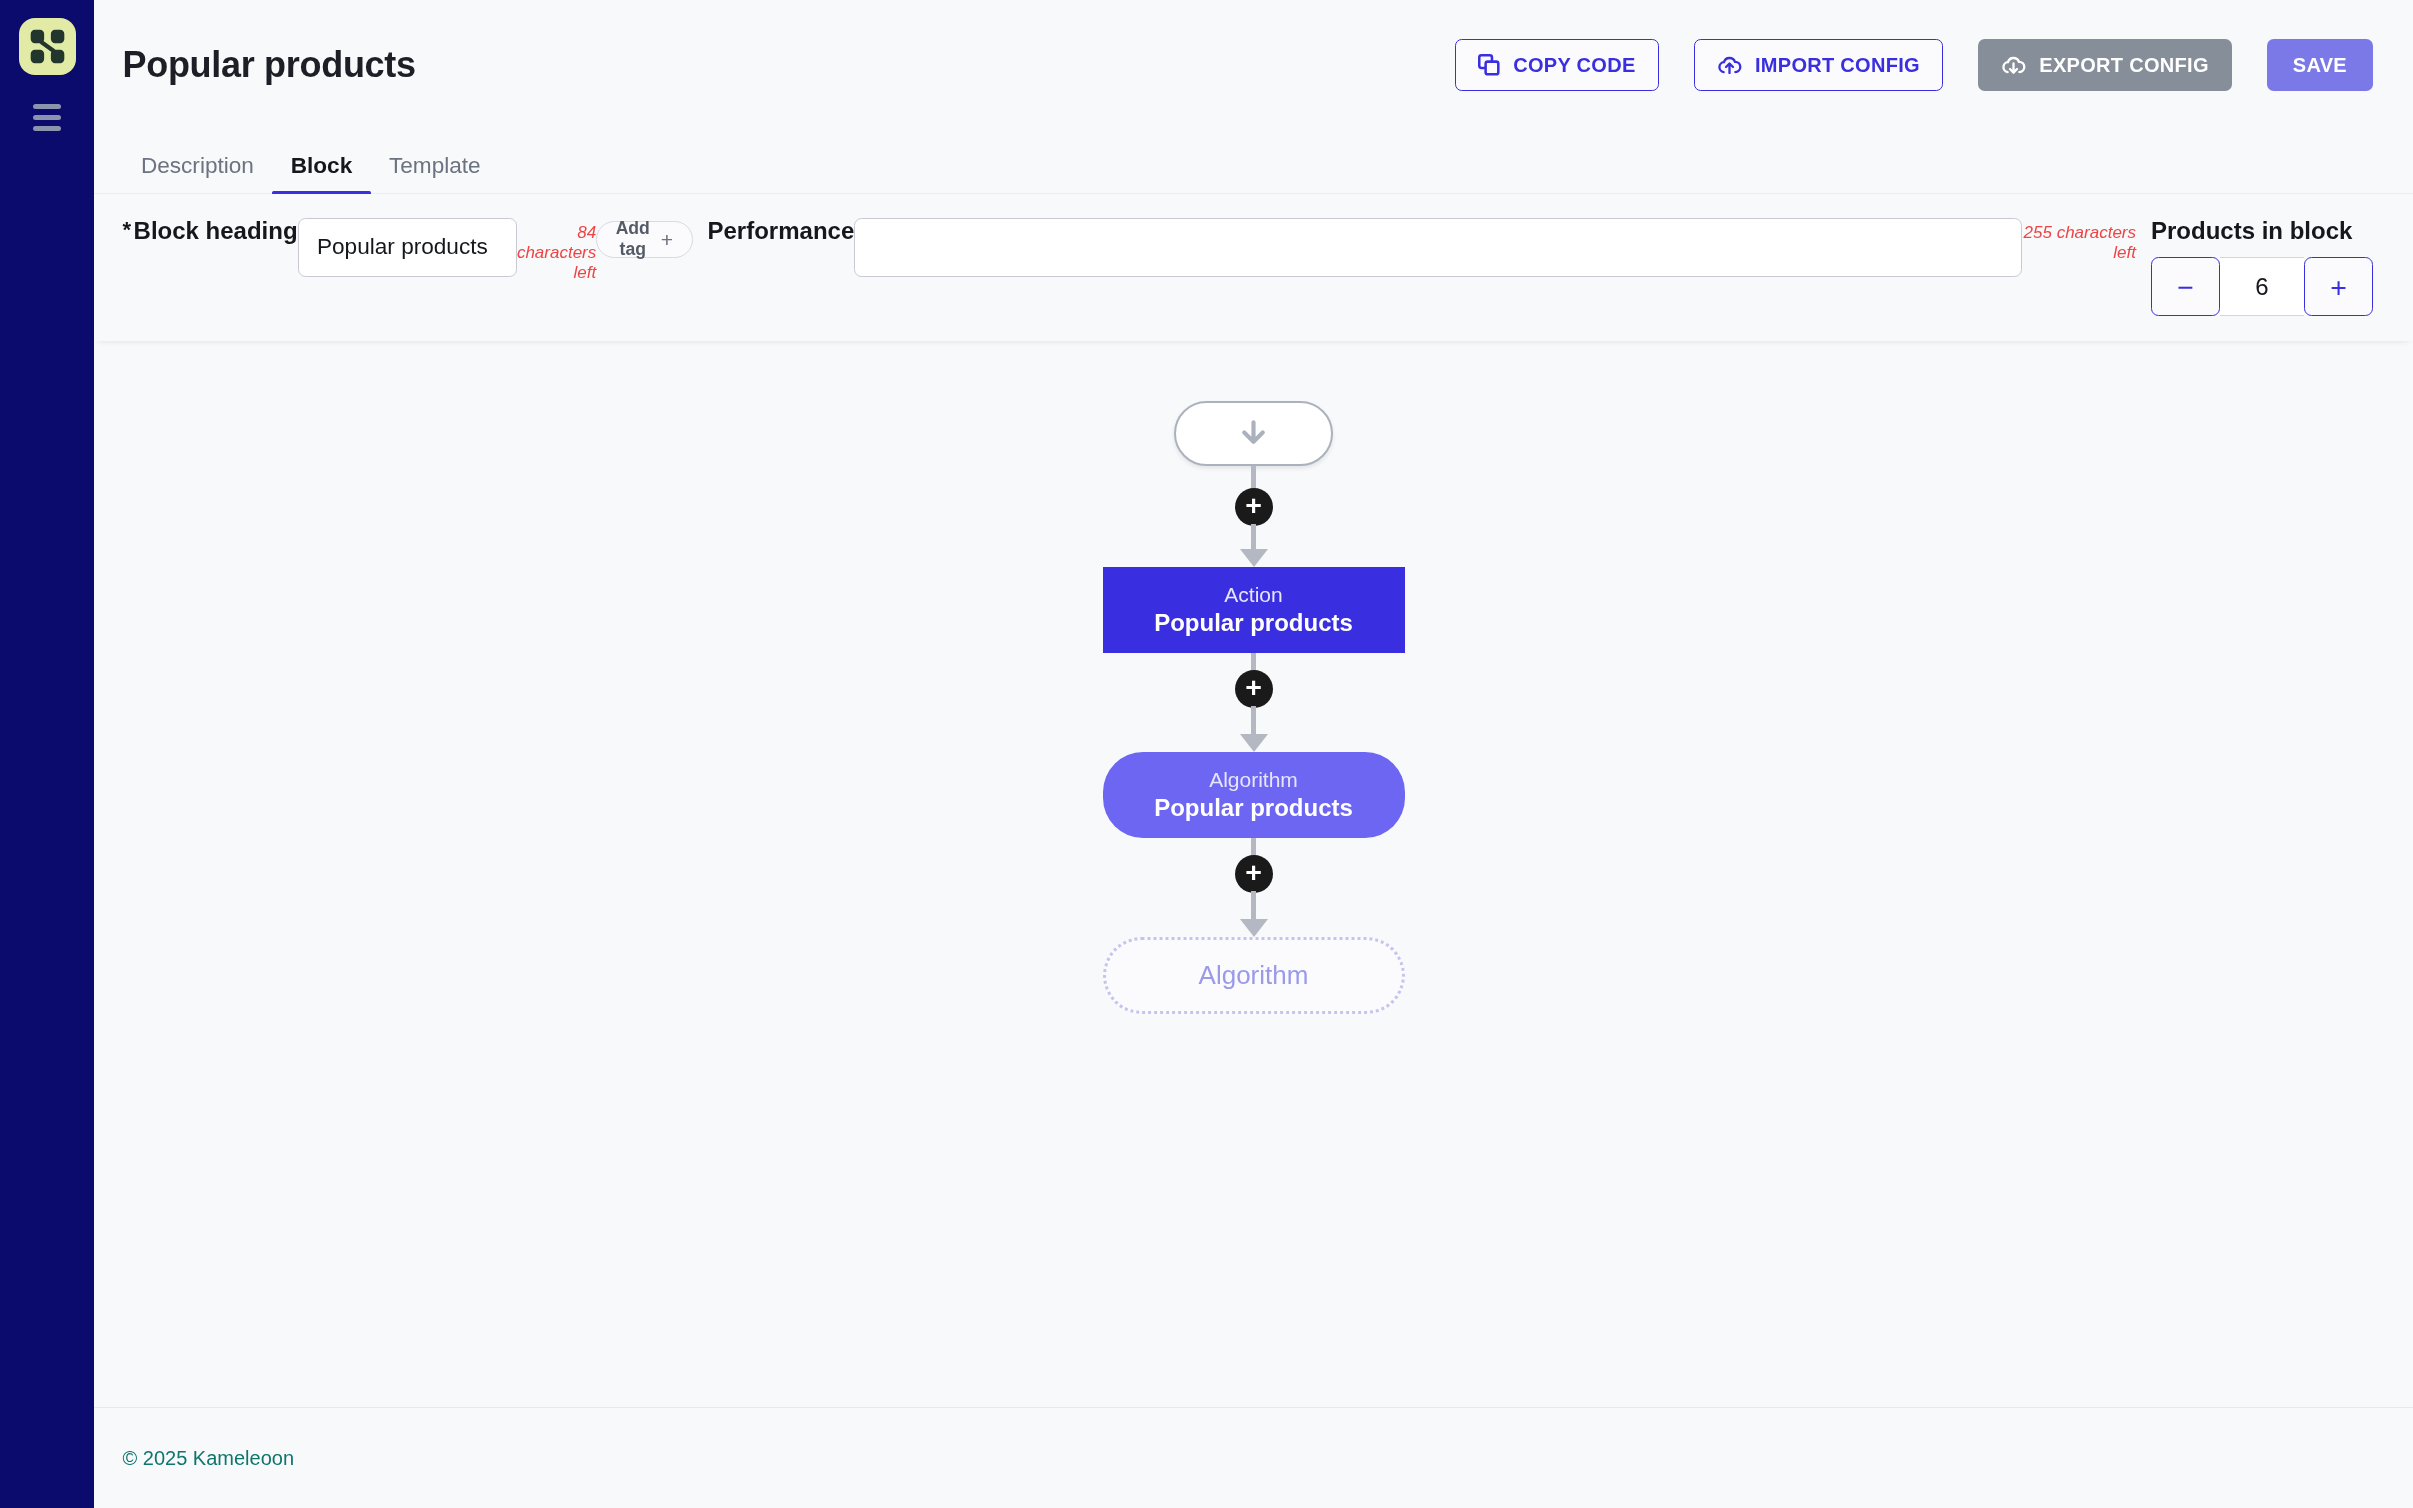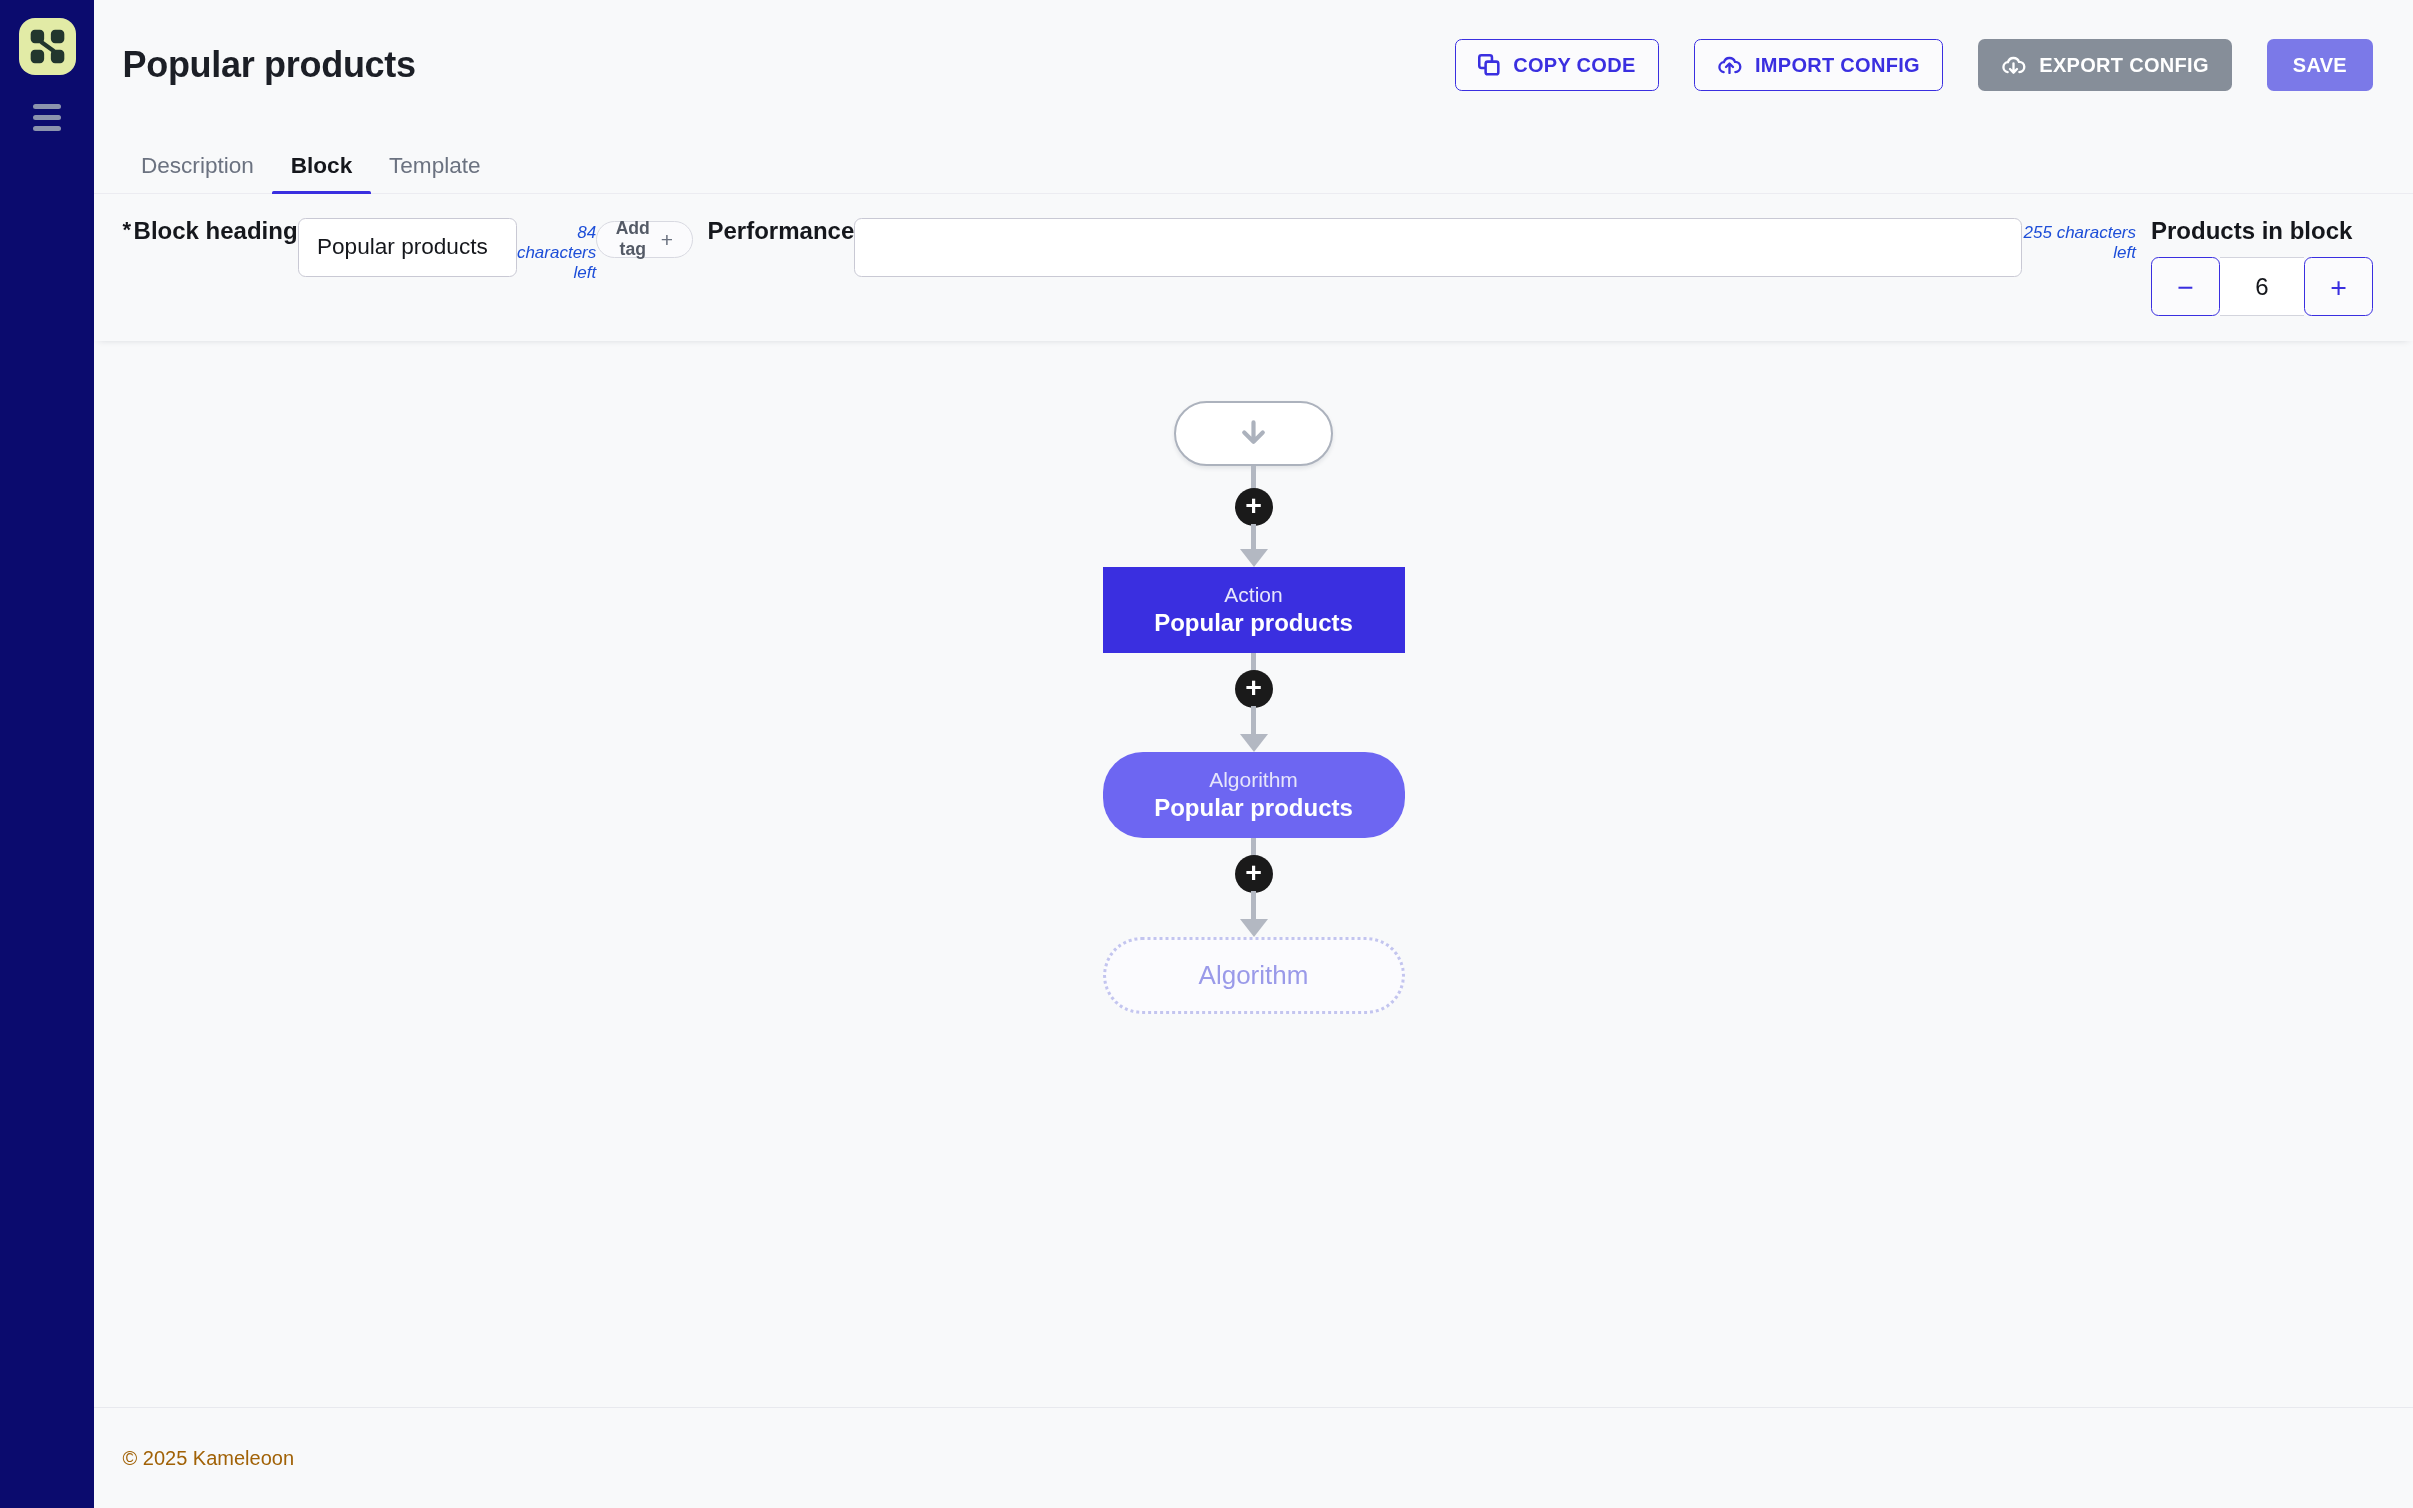--- a/index.html
+++ b/index.html
@@ -96,21 +96,21 @@
   }
   .req-star { color: #15171c; font-size: 22px; vertical-align: top; margin-right: 2.5px; }
   .text-input {
     height: 59px; border: 1.7px solid #c9c9d4; border-radius: 7.5px;
     background: #ffffff; padding: 0 18.4px;
     font-size: 22.6px; color: #15171c; font-family: "Liberation Sans", sans-serif;
     width: 100%; outline: none;
   }
   .text-input::placeholder { color: #a9adb9; }
   .char-hint {
-    margin-top: 5.9px; font-size: 17px; color: #1d4ed8; font-style: italic;
+    margin-top: 5.9px; font-size: 17px; color: #ef4444; font-style: italic;
     text-align: right;
   }
   .add-tag {
     margin-top: 3.4px; align-self: flex-start;
     display: inline-flex; align-items: center; gap: 11px;
     height: 37px; padding: 0 18.4px; border-radius: 18.4px;
     border: 1.7px solid #d8d9e1; background: #fbfbfd;
     font-size: 17.6px; font-weight: 700; color: #545a66; cursor: pointer;
   }
   .add-tag .plus { font-size: 21px; font-weight: 400; color: #6b7280; line-height: 1; }
@@ -174,21 +174,21 @@
     display: flex; align-items: center; justify-content: center;
     font-size: 26px; color: #9a9ae9; cursor: pointer;
   }
 
   
   .footer {
     height: 101px; min-height: 101px;
     border-top: 1.7px solid #e8e9ee;
     display: flex; align-items: center; padding-left: 28.5px;
   }
-  .footer-text { font-size: 20px; color: #a16207; }
+  .footer-text { font-size: 20px; color: #0f766e; }
 </style>
 </head>
 <body>
 
 <div class="app">
 
   <aside class="sidebar">
     <div class="logo-tile">
       <svg class="logo-svg" width="37" height="37" viewBox="0 0 44 44" aria-hidden="true">
         <rect x="2" y="2" width="16" height="16" rx="5" fill="#22362e"></rect>

